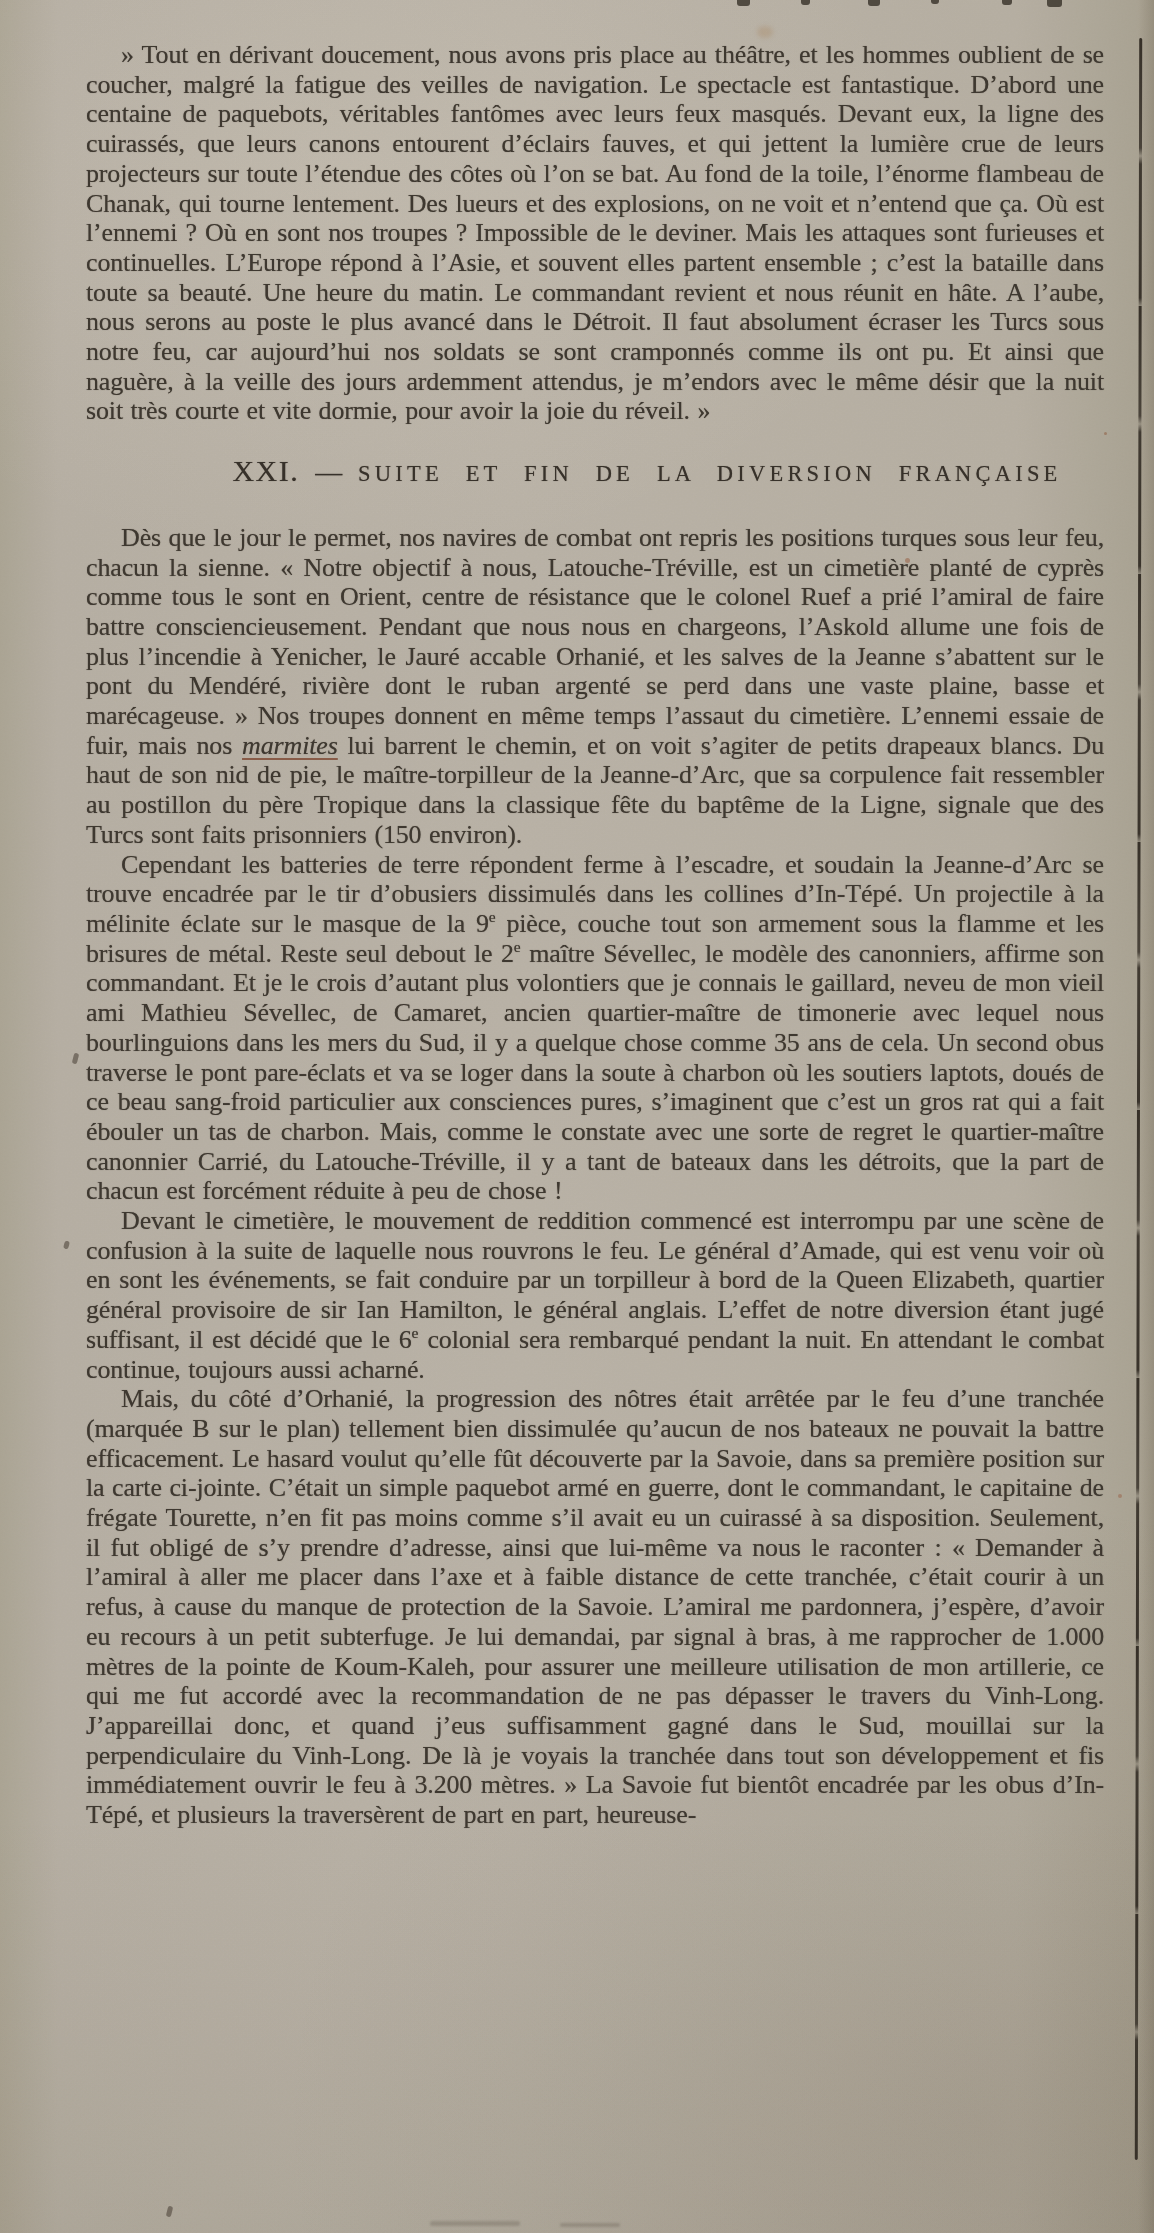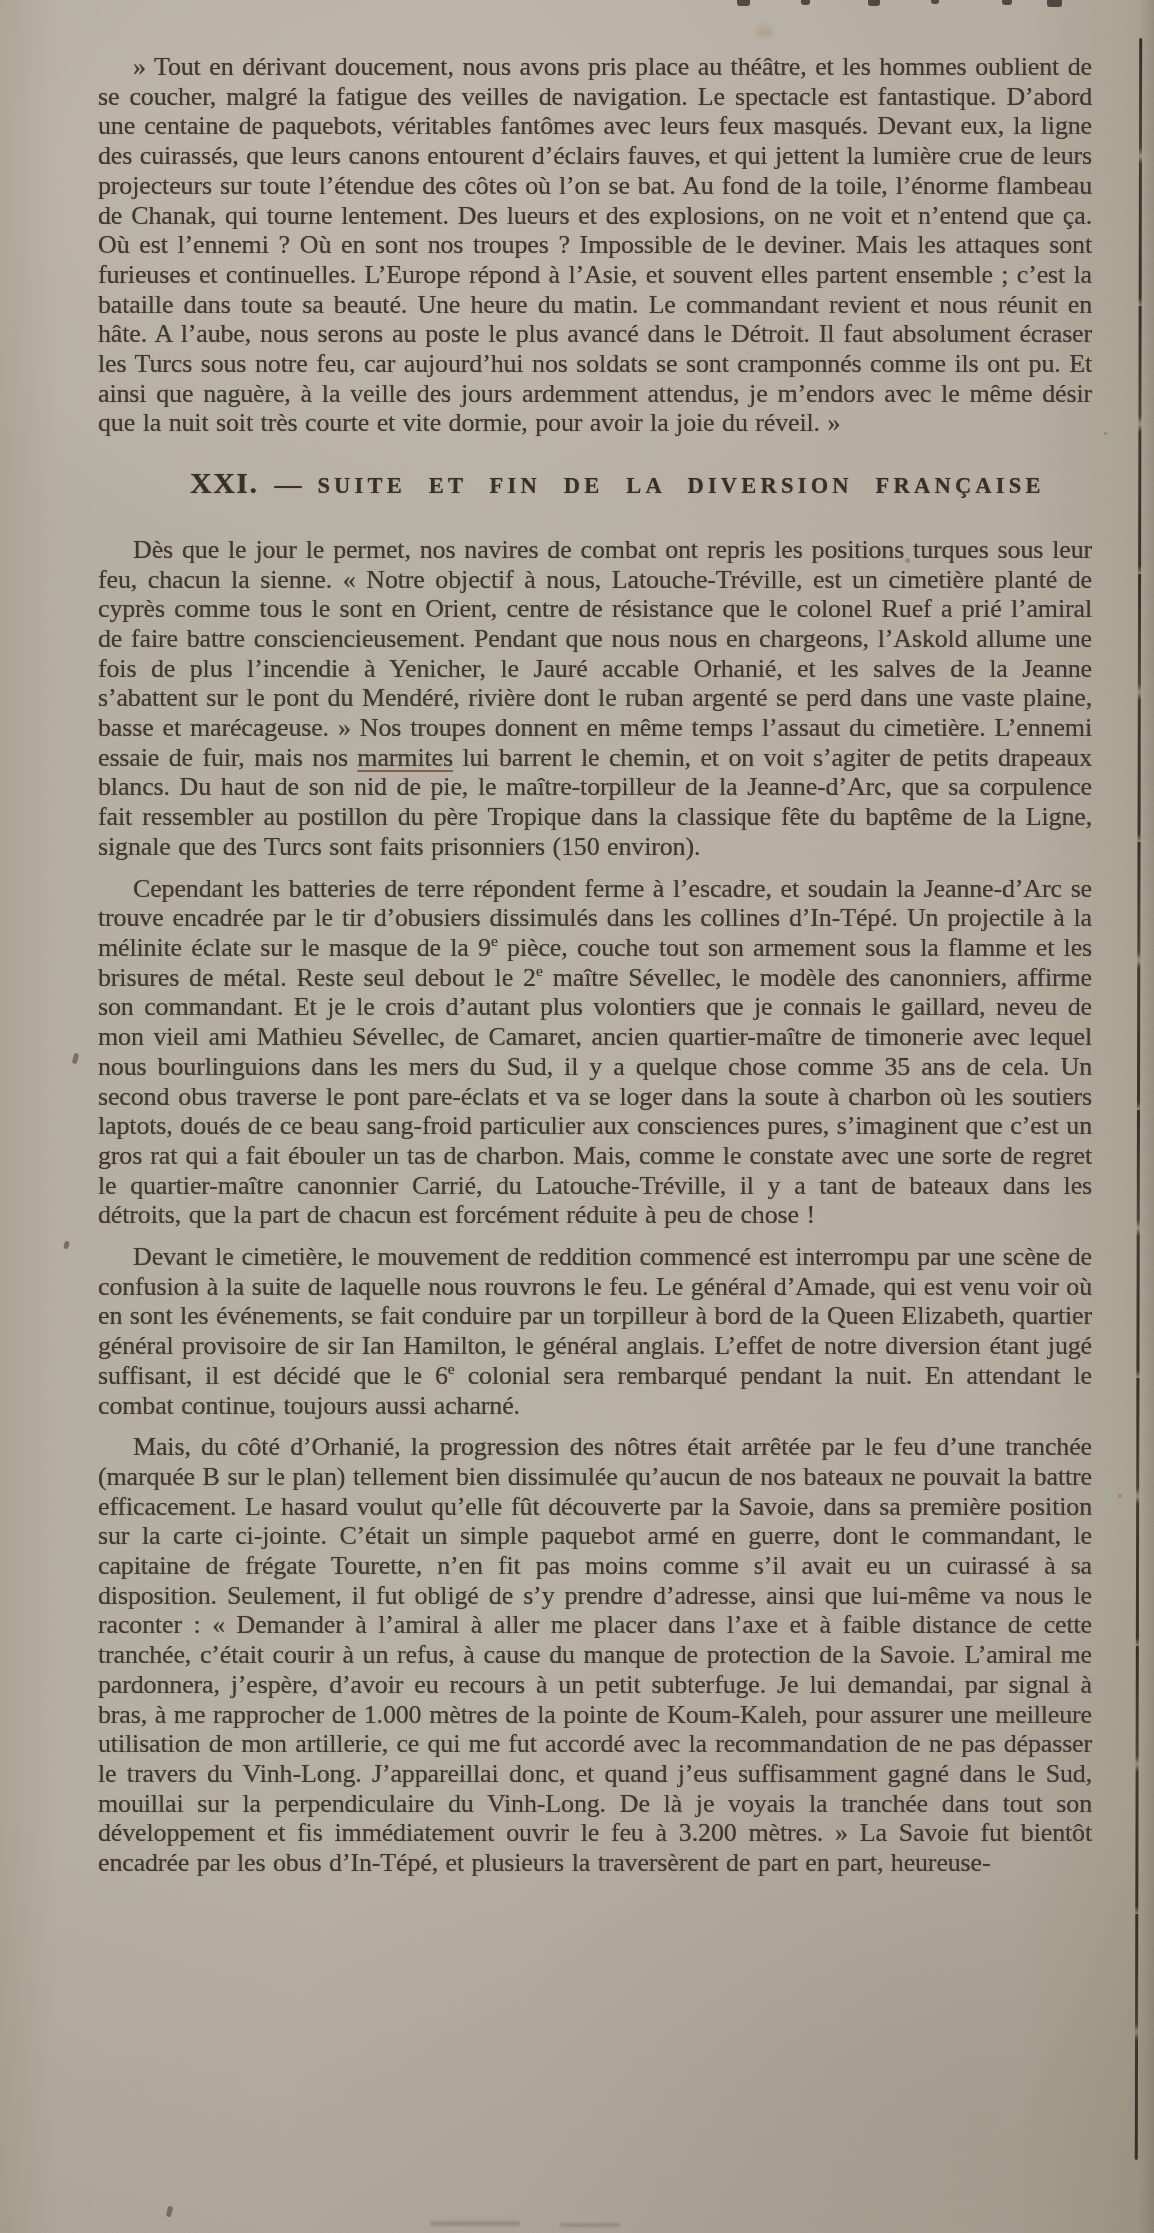--- a/index.html
+++ b/index.html
@@ -35,32 +35,33 @@
     transform:rotate(0.12deg);
   }
   .column{
     position:absolute;left:86px;top:40px;width:1018px;
     color:#3e3830;
     font-size:26px;line-height:29.7px;
     text-align:justify;
     text-shadow:0 0 0.9px rgba(62,54,44,0.65);
     letter-spacing:-0.15px;word-spacing:1.2px;
   }
-  p.para{margin:12px;text-indent:35px;}
+  p.para{margin:0;text-indent:35px;}
   .it{}
   .ul{
     text-decoration:underline;
     text-decoration-color:rgba(158,88,62,0.6);
     text-decoration-thickness:2px;
     text-underline-offset:4px;
+    font-style:italic;
   }
   sup{font-size:60%;line-height:0;vertical-align:super;letter-spacing:0;}
   .heading{
     margin:27px 0 34px;padding-left:104px;
-    text-align:left;text-indent:0;font-weight:bold;
+    text-align:center;text-indent:0;font-weight:normal;
     color:#37312a;white-space:nowrap;
   }
   .heading .num{font-size:30px;letter-spacing:1.5px;}
   .heading .dash{font-size:27px;padding:0 16px;}
   .heading .title{font-size:22.5px;letter-spacing:4.2px;word-spacing:13px;}
   
   .top-mark{position:absolute;top:0;height:6px;border-radius:0 0 3px 3px;background:rgba(40,34,26,0.72);}
   .speck{position:absolute;border-radius:50%;}
   .smudge{position:absolute;background:rgba(70,60,48,0.22);border-radius:4px;filter:blur(1px);}
   .quote-mark{position:absolute;width:5px;height:11px;border-radius:3px;background:rgba(60,50,40,0.5);transform:rotate(14deg);}

